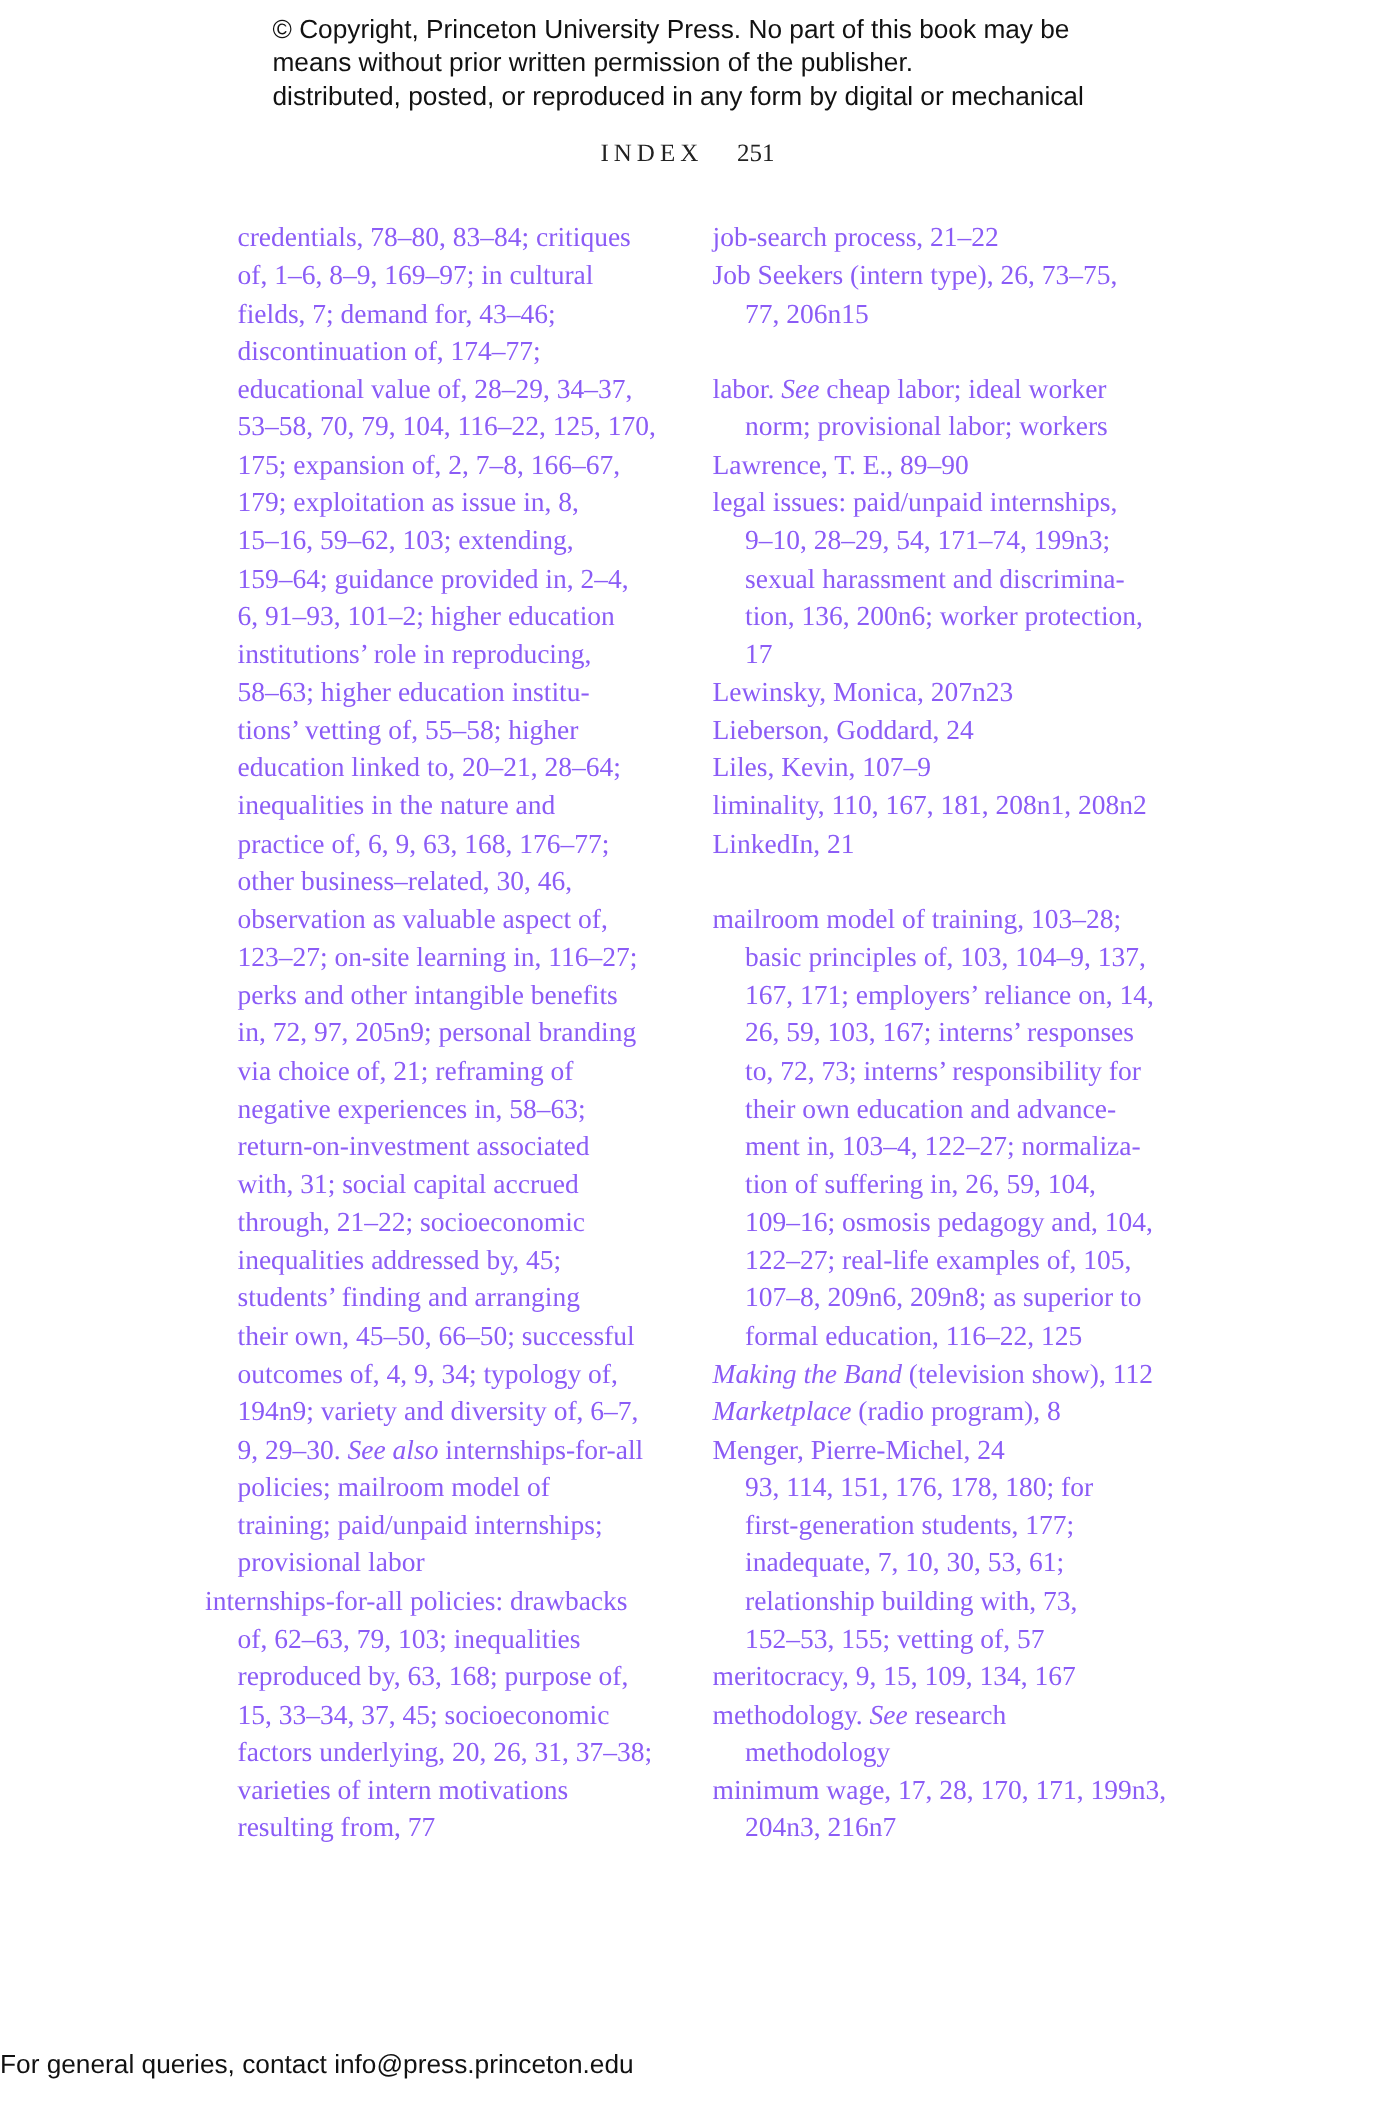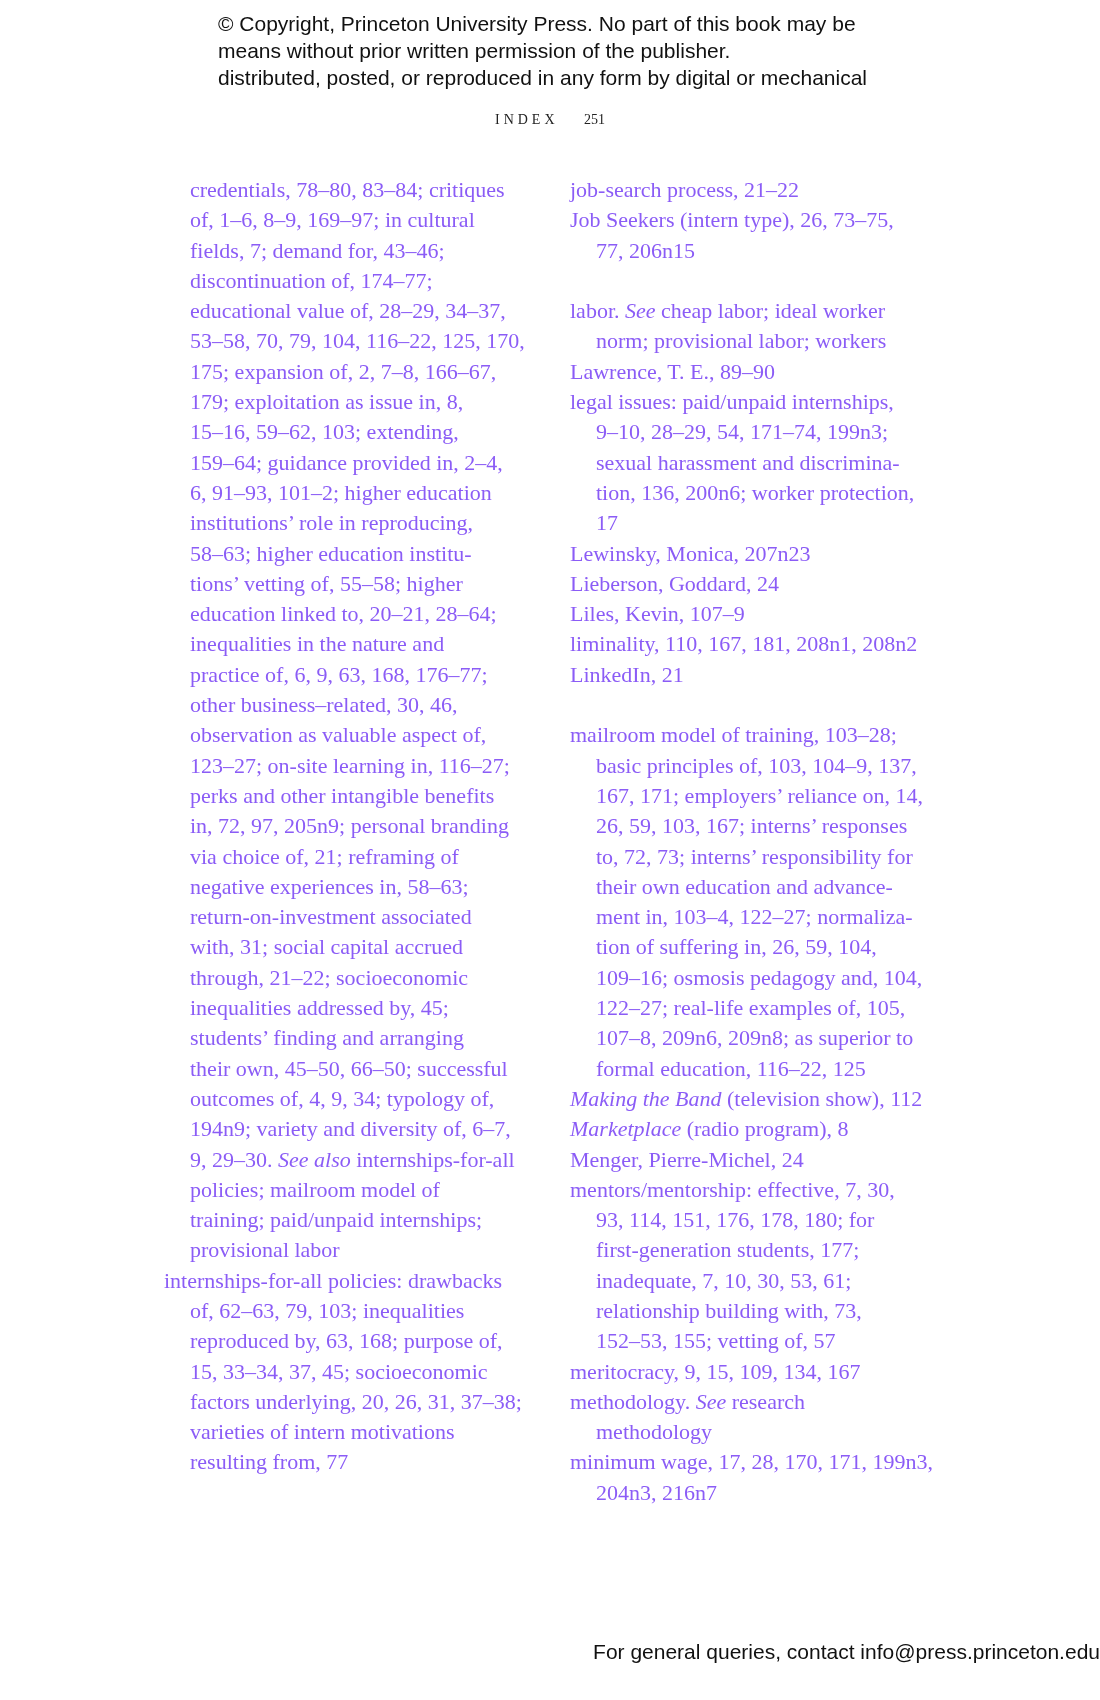--- a/index.html
+++ b/index.html
@@ -26,21 +26,21 @@
     margin-left: 14px;
   }
   .copyright div { white-space: nowrap; }
   .running-head {
     position: absolute;
     top: 112px;
     left: 0;
     width: 1100px;
     text-align: center;
     font-family: "Liberation Serif", serif;
-    font-size: 14px;
+    font-size: 20px;
     color: #222;
   }
   .running-head .rh-label {
     letter-spacing: 4px;
     margin-right: 22px;
   }
   .column {
     position: absolute;
     top: 175px;
     font-family: "Liberation Serif", serif;
@@ -55,21 +55,21 @@
   .entry .line.first { padding-left: 0; }
   .entry .line.cont { padding-left: 26px; }
   .entry.cont-entry .line.first { padding-left: 26px; }
   .gap { height: 30.3px; }
   i, .ital { font-style: italic; }
   .footer {
     position: absolute;
     top: 1640px;
     left: 0;
     width: 1100px;
-    text-align: right;
+    text-align: left;
     font-family: "Liberation Sans", sans-serif;
     font-size: 21px;
     color: #111;
   }
 </style>
 </head>
 <body>
 
 <div class="copyright">
   <div>© Copyright, Princeton University Press. No part of this book may be</div>
@@ -187,21 +187,20 @@
     <div class="entry">
       <span class="line first"><i>Making the Band</i><span> (television show), 112</span></span>
     </div>
     <div class="entry">
       <span class="line first"><i>Marketplace</i><span> (radio program), 8</span></span>
     </div>
     <div class="entry">
       <span class="line first">Menger, Pierre-Michel, 24</span>
     </div>
     <div class="entry">
-      <span class="line first">mentors/mentorship: effective, 7, 30,</span>
       <span class="line cont">93, 114, 151, 176, 178, 180; for</span>
       <span class="line cont">first-generation students, 177;</span>
       <span class="line cont">inadequate, 7, 10, 30, 53, 61;</span>
       <span class="line cont">relationship building with, 73,</span>
       <span class="line cont">152–53, 155; vetting of, 57</span>
     </div>
     <div class="entry">
       <span class="line first">meritocracy, 9, 15, 109, 134, 167</span>
     </div>
     <div class="entry">

